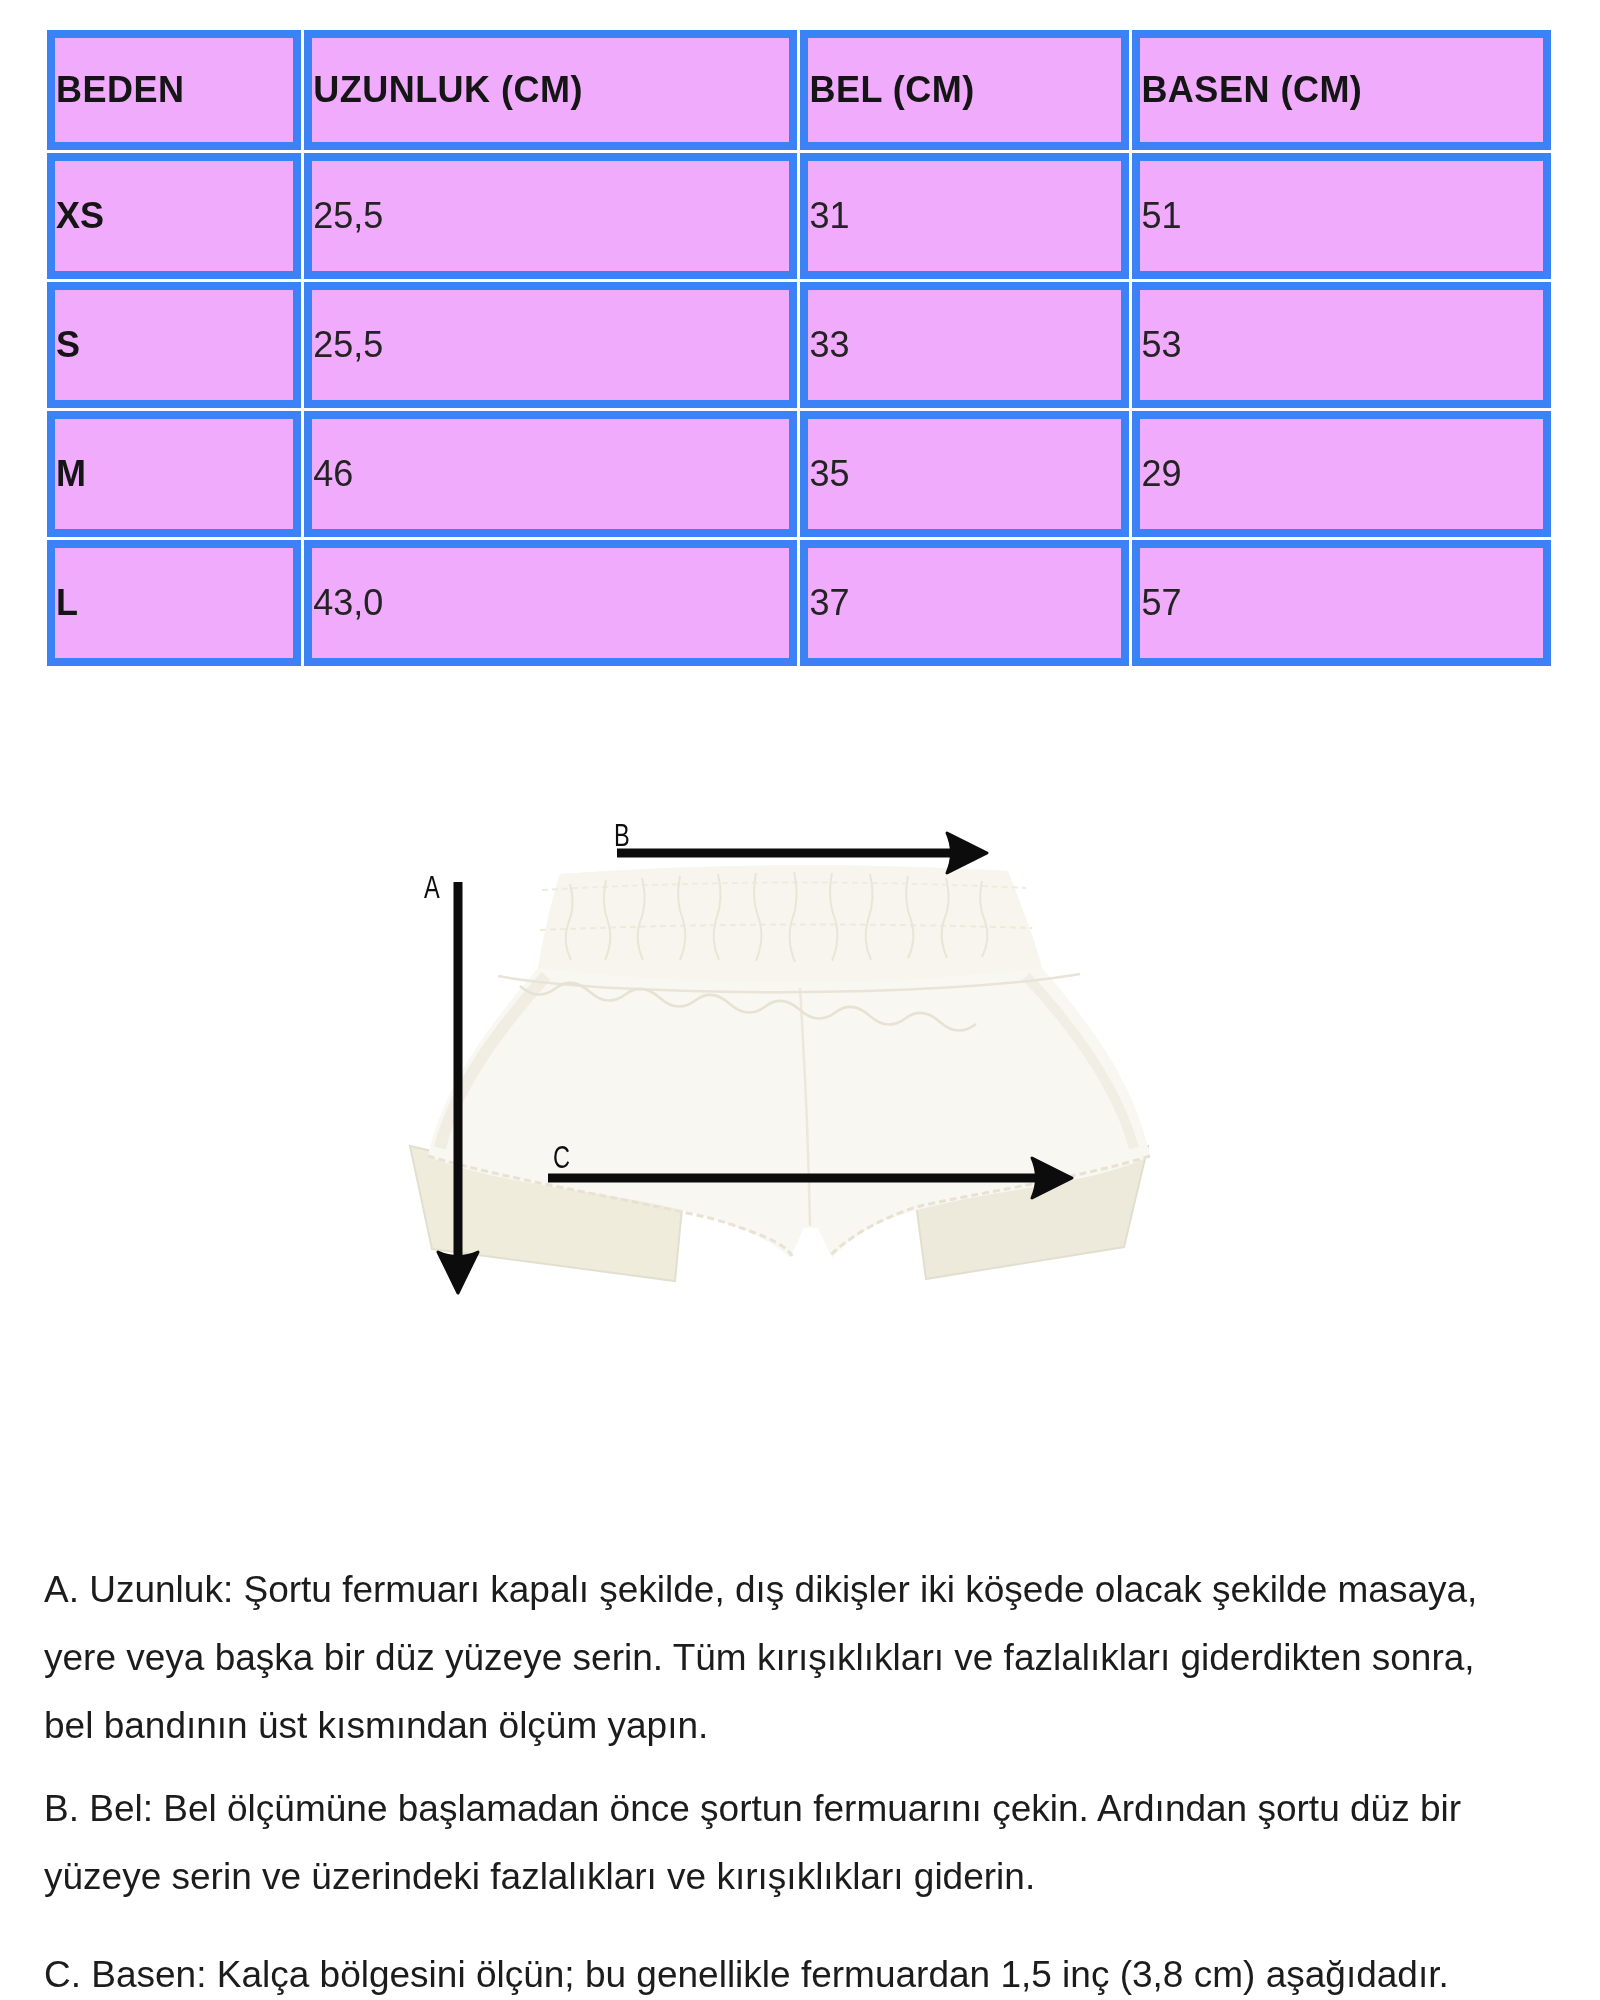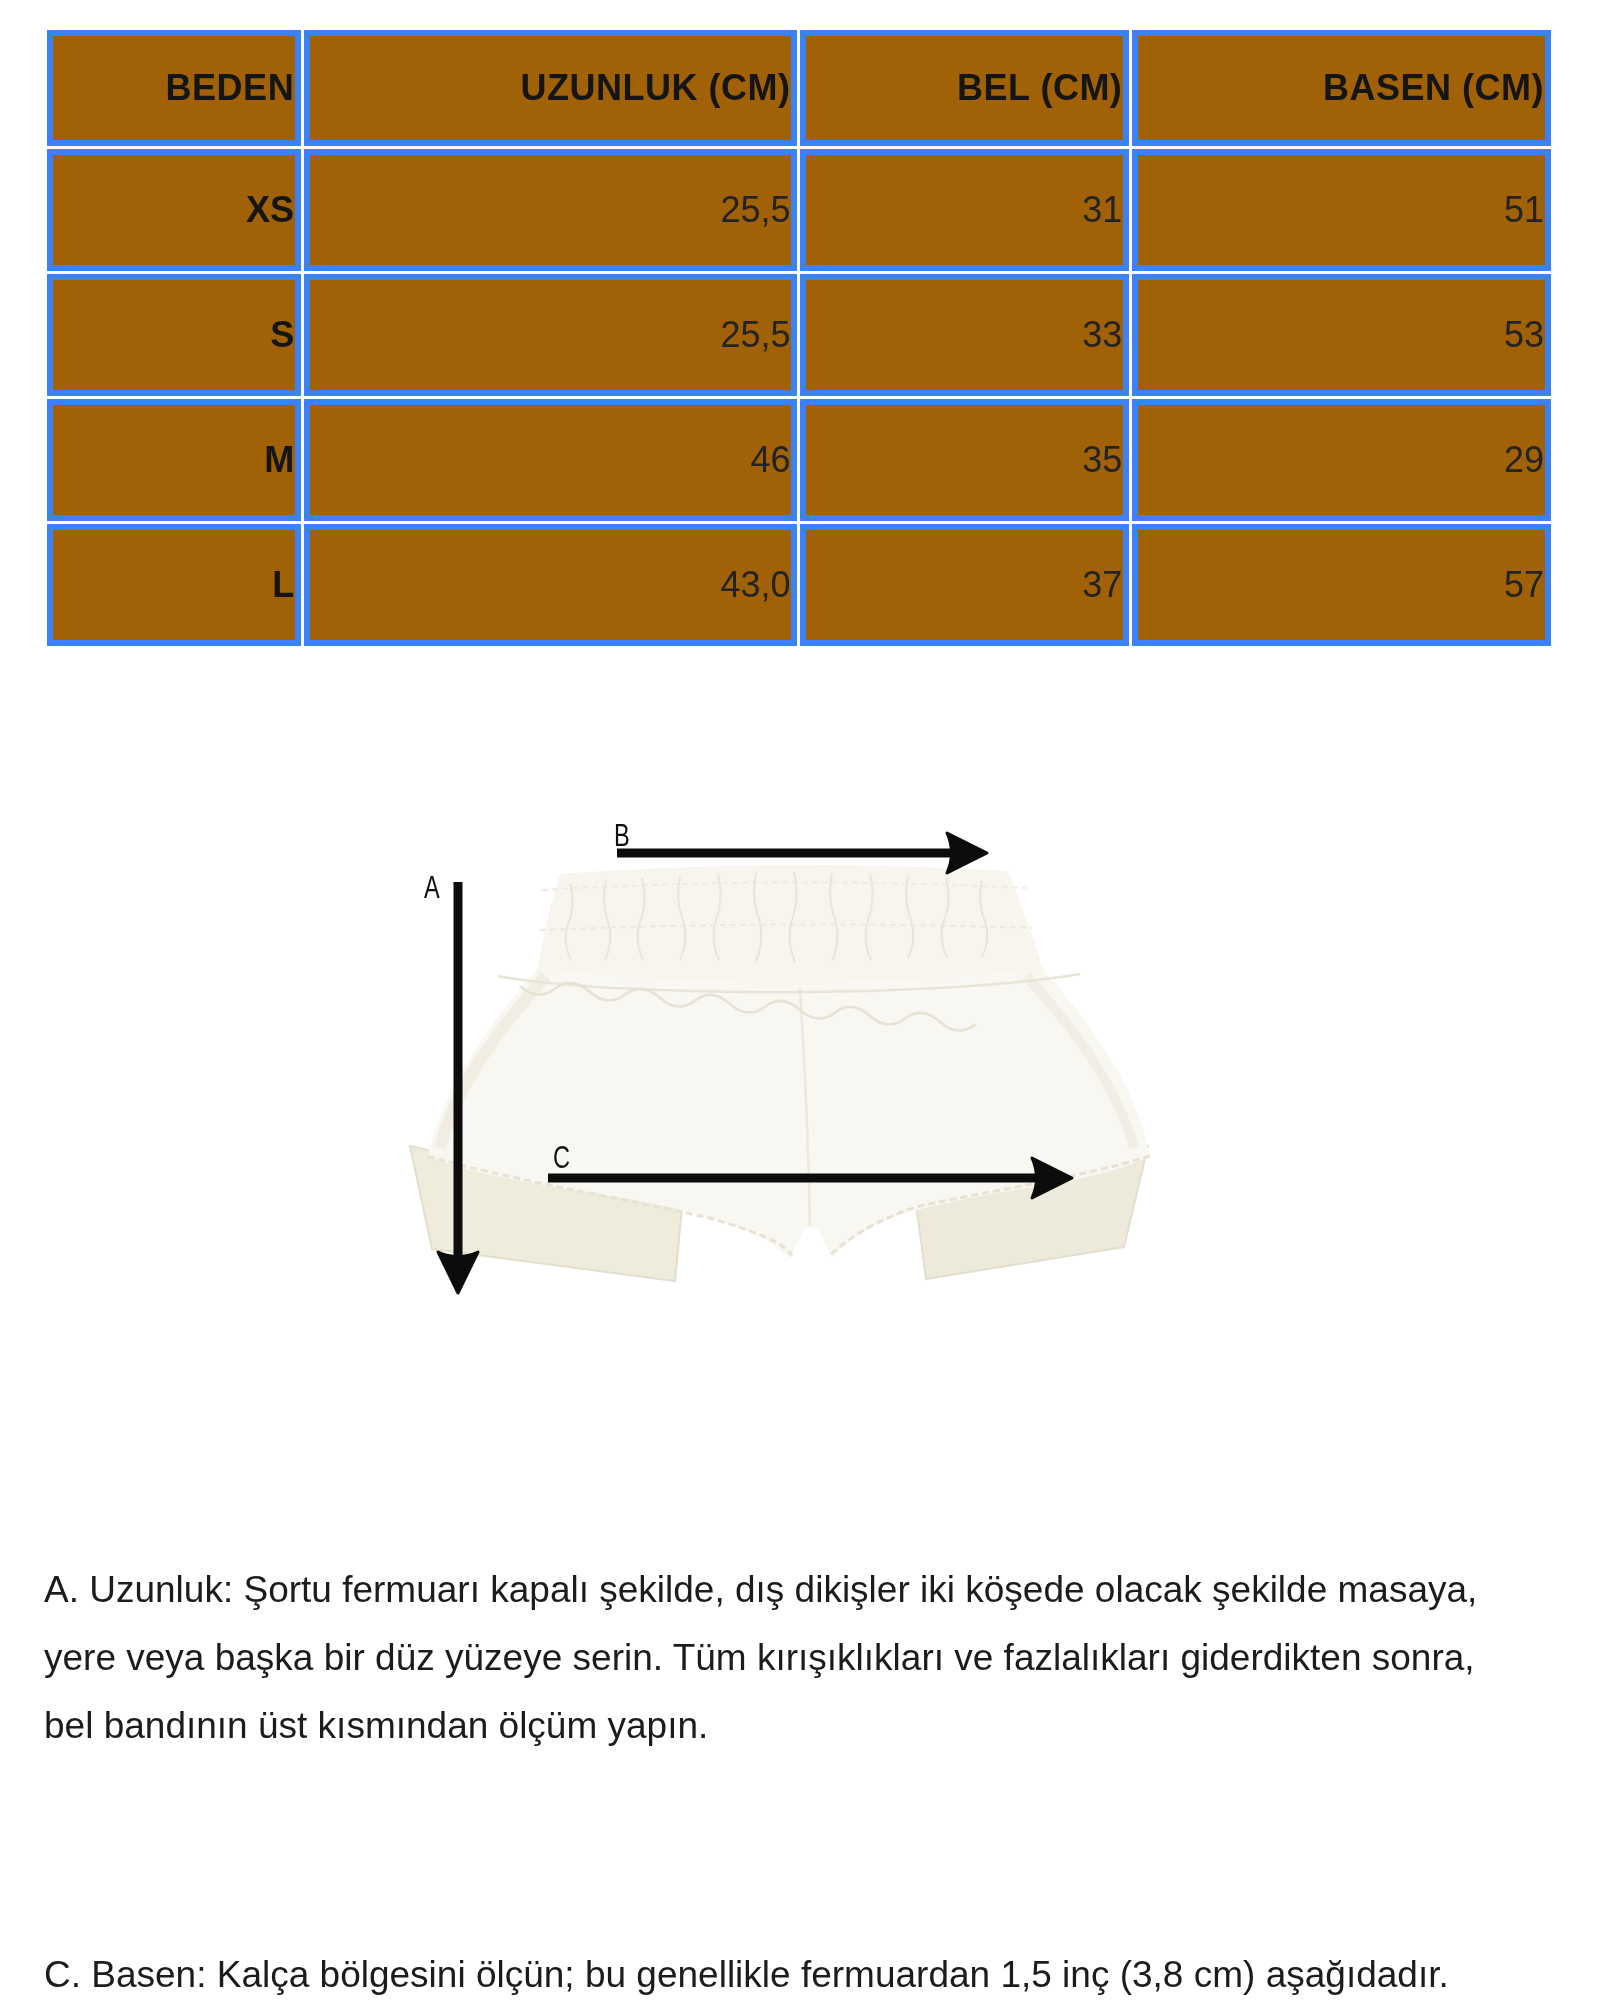--- a/index.html
+++ b/index.html
@@ -2,22 +2,22 @@
 <html><head>
 <meta charset="utf-8">
 <style>
   html,body{margin:0;padding:0;background:#ffffff;}
   #page{position:relative;width:1600px;height:2000px;background:#ffffff;overflow:hidden;
         font-family:"Liberation Sans", sans-serif;color:#1e1e1e;}
 
   
   table.size-table{position:absolute;left:44px;top:27px;width:1510px;
                    border-collapse:separate;border-spacing:3px;table-layout:fixed;}
-  .size-table th,.size-table td{border:6px solid #3b82f6;background:#a16207;
-                   text-align:right;vertical-align:middle;font-size:36px;}
+  .size-table th,.size-table td{border:8px solid #3b82f6;background:#f0abfc;
+                   text-align:left;vertical-align:middle;font-size:36px;}
   .size-table th{font-weight:700;color:#151515;height:102px;letter-spacing:.5px;}
   .size-table td{color:#232323;height:108px;font-weight:400;}
   .size-table td.size-col{font-weight:700;color:#151515;}
 
   
   #diagram-svg{position:absolute;left:380px;top:790px;width:800px;height:540px;}
   .measure-label{position:absolute;font-size:31px;font-weight:400;color:#0e0e0e;
                  transform:scaleX(.76);transform-origin:left top;line-height:1;}
   #label-a{left:424px;top:872px;}
   #label-b{left:614px;top:820px;}
@@ -149,15 +149,17 @@
     </g>
   </svg>
 
   <span id="label-a" class="measure-label">A</span>
   <span id="label-b" class="measure-label">B</span>
   <span id="label-c" class="measure-label">C</span>
 
   <p id="desc-a" class="desc">A. Uzunluk: Şortu fermuarı kapalı şekilde, dış dikişler iki köşede olacak şekilde masaya,
 yere veya başka bir düz yüzeye serin. Tüm kırışıklıkları ve fazlalıkları giderdikten sonra,
 bel bandının üst kısmından ölçüm yapın.</p>
+  <p id="desc-b" class="desc">B. Bel: Bel ölçümüne başlamadan önce şortun fermuarını çekin. Ardından şortu düz bir
+yüzeye serin ve üzerindeki fazlalıkları ve kırışıklıkları giderin.</p>
   <p id="desc-c" class="desc">C. Basen: Kalça bölgesini ölçün; bu genellikle fermuardan 1,5 inç (3,8 cm) aşağıdadır.</p>
 
 </div>
 
 </body></html>

